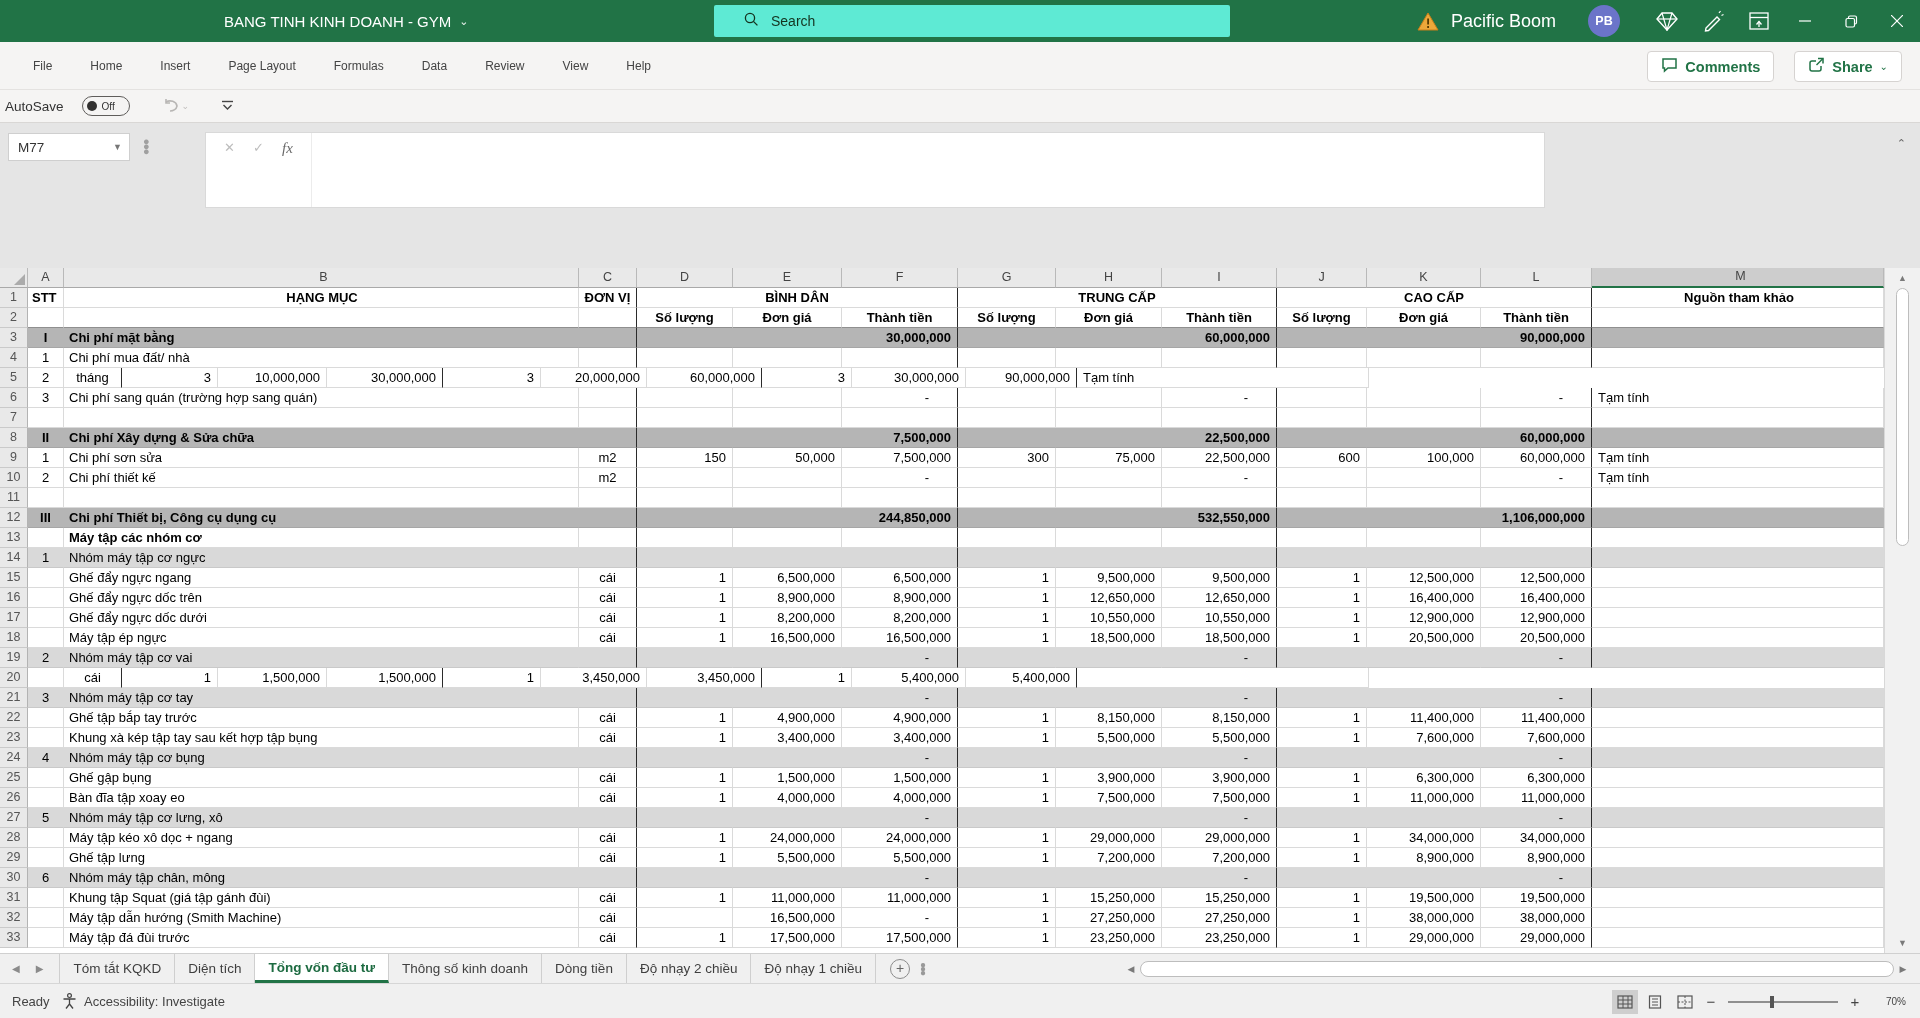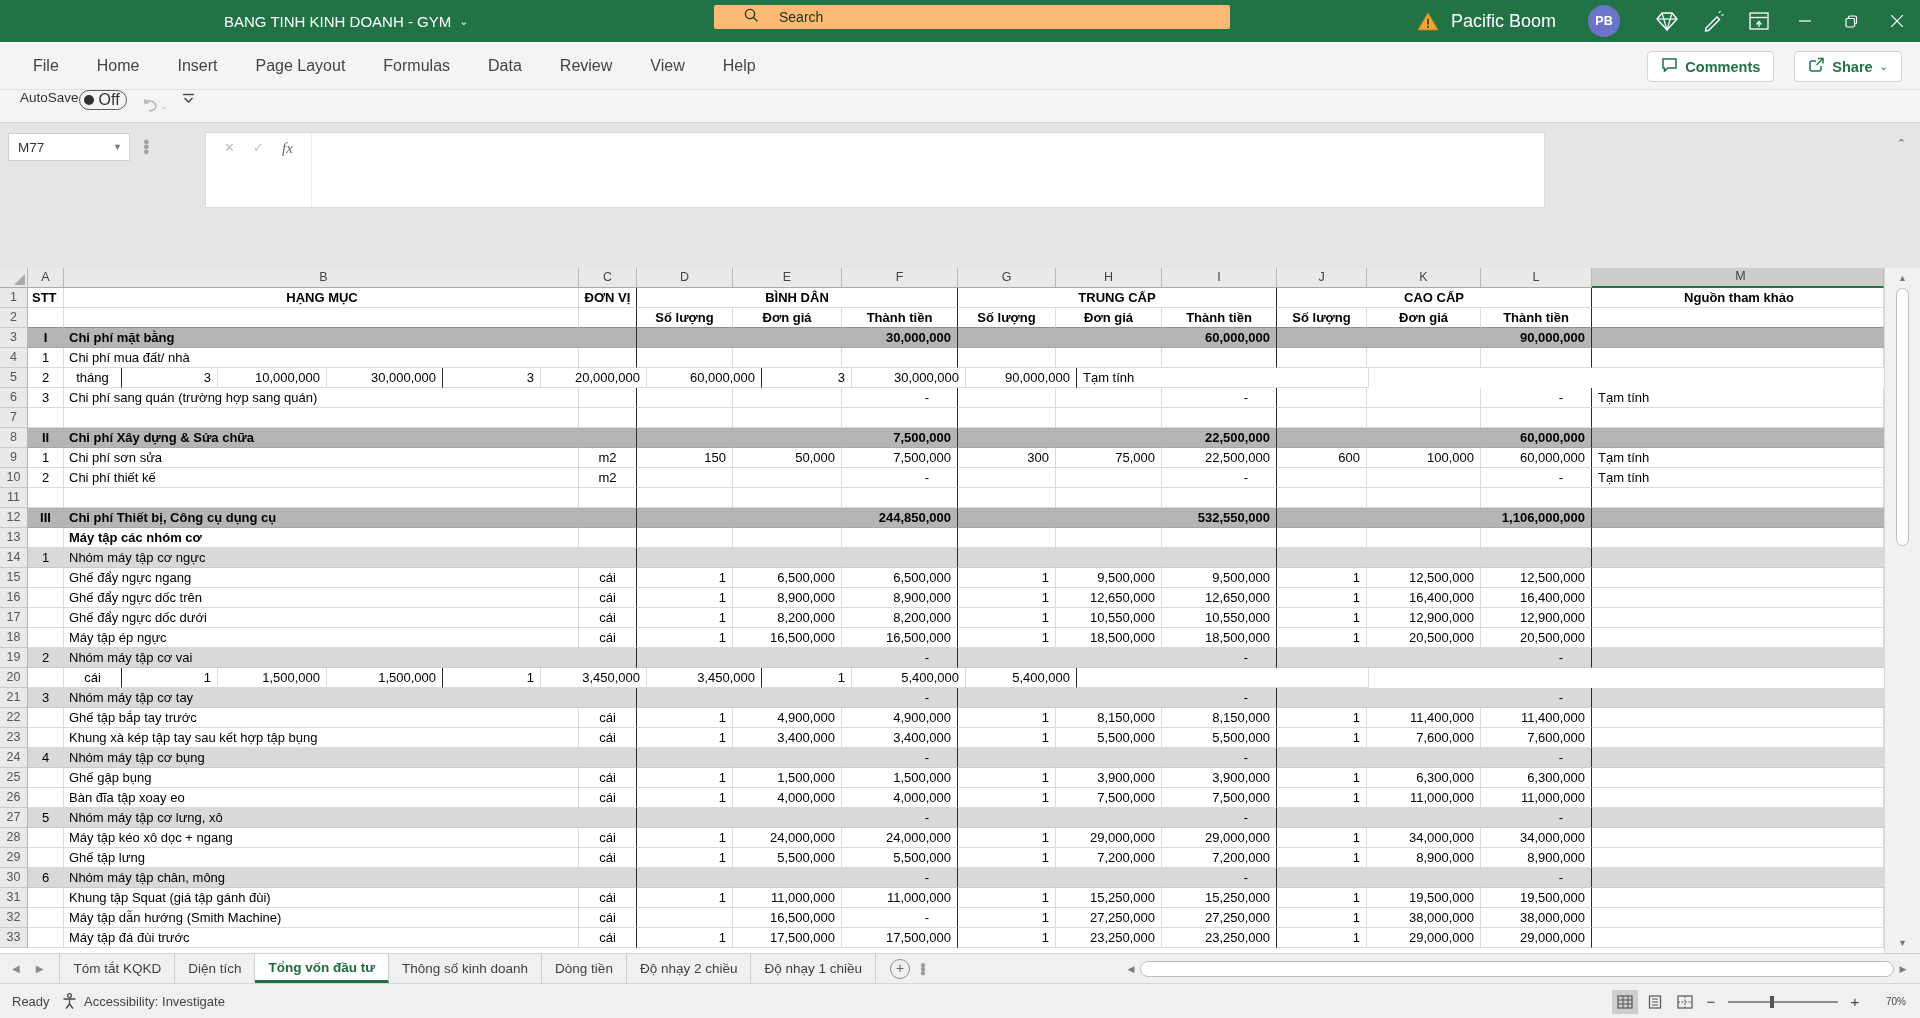--- a/index.html
+++ b/index.html
@@ -4,45 +4,45 @@
 <style>
   * { margin:0; padding:0; box-sizing:border-box; }
   html,body { width:1920px; height:1018px; overflow:hidden; background:#f0f0f0;
     font-family:"Liberation Sans","DejaVu Sans",sans-serif; }
   .app { width:1920px; height:1018px; display:flex; flex-direction:column; }
 
   
   .titlebar { height:42px; background:#217346; display:flex; align-items:center; position:relative; color:#fff; flex:none; }
   .tb-title { position:absolute; left:224px; top:0; height:42px; display:flex; align-items:center; gap:8px; font-size:15px; }
   .tb-title .chev { font-size:11px; opacity:.9; }
-  .searchbox { position:absolute; left:714px; top:5px; width:516px; height:24px; background:#fdba74; border-radius:2px;
-    display:flex; align-items:center; gap:20px; padding-left:30px; color:#14331f; font-size:14px; }
+  .searchbox { position:absolute; left:714px; top:5px; width:516px; height:32px; background:#5eead4; border-radius:2px;
+    display:flex; align-items:center; gap:12px; padding-left:30px; color:#14331f; font-size:14px; }
   .tb-right { position:absolute; right:0; top:0; height:42px; display:flex; align-items:center; }
   .warn-tri { width:22px; height:19px; margin-right:12px; }
   .user-name { font-size:18px; margin-right:32px; }
   .avatar { width:32px; height:32px; border-radius:50%; background:#6b74c9; color:#fff; font-size:12.5px; font-weight:bold;
     display:flex; align-items:center; justify-content:center; margin-right:24px; }
   .tb-ico { width:46px; height:42px; display:flex; align-items:center; justify-content:center; }
   .winctl { width:46px; height:42px; display:flex; align-items:center; justify-content:center; }
 
   
   .menubar { height:48px; background:#f5f4f3; border-bottom:1px solid #e4e2e0; display:flex; align-items:center; position:relative; flex:none; }
   .menu-tabs { display:flex; align-items:center; padding-left:14px; }
-  .menu-item { padding:0 19px; font-size:16px; color:#444; height:48px; display:flex; align-items:center; cursor:default; }
+  .menu-item { padding:0 19px; font-size:12px; color:#444; height:48px; display:flex; align-items:center; cursor:default; }
   .mb-right { position:absolute; right:18px; top:9px; display:flex; gap:20px; }
   .btn-chrome { height:31px; background:#fff; border:1px solid #d6d3d1; border-radius:4px; display:flex; align-items:center;
     gap:7px; padding:0 13px; color:#217346; font-size:14.5px; font-weight:bold; }
   .btn-chrome .chev { font-size:10px; font-weight:normal; }
 
   
-  .qat { height:32px; background:#f5f4f3; display:flex; padding-left:20px; gap:0; flex:none; }
+  .qat { height:32px; background:#f5f4f3; display:flex; align-items:center; padding-left:5px; gap:18px; flex:none; }
   .qat-label { font-size:13.5px; color:#333; }
   .toggle { width:48px; height:20px; border:1.5px solid #5f5d5b; border-radius:10px; display:flex; align-items:center; gap:5px; padding-left:4px; }
   .toggle .dot { width:10px; height:10px; border-radius:50%; background:#323130; }
-  .toggle .tstate { font-size:16px; color:#333; }
+  .toggle .tstate { font-size:10px; color:#333; }
   .undo-wrap { display:flex; align-items:center; gap:2px; margin-left:14px; color:#b8b6b4; }
   .qat-caret { margin-left:14px; color:#444; }
 
   
   .fzone { height:146px; background:#e5e5e5; position:relative; flex:none; border-top:1px solid #d9d7d5; }
   .namebox { position:absolute; left:8px; top:10px; width:122px; height:28px; background:#fff; border:1px solid #cfcfcf;
     display:flex; align-items:center; font-size:13.5px; color:#333; padding-left:9px; }
   .namebox .nb-arrow { margin-left:auto; margin-right:7px; color:#777; font-size:9px; }
   .fdots { position:absolute; left:143px; top:16px; color:#a0a0a0; font-size:11px; letter-spacing:0; line-height:5px; text-align:center; }
   .fwhite { position:absolute; left:205px; top:9px; width:1340px; height:76px; background:#fff; border:1px solid #d9d9d9; display:flex; }

